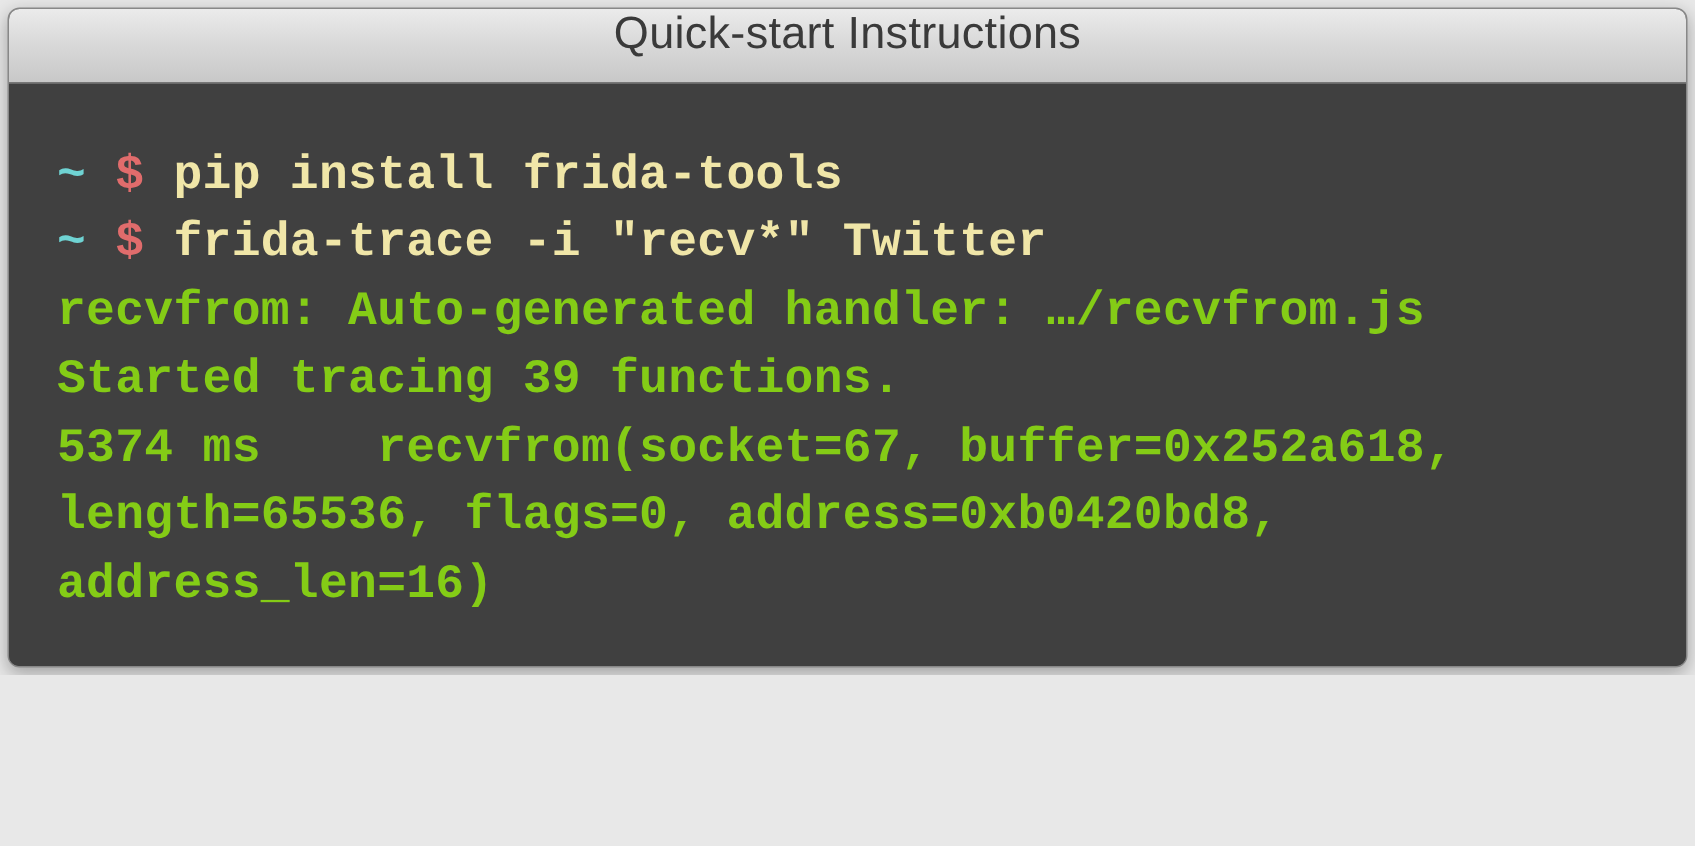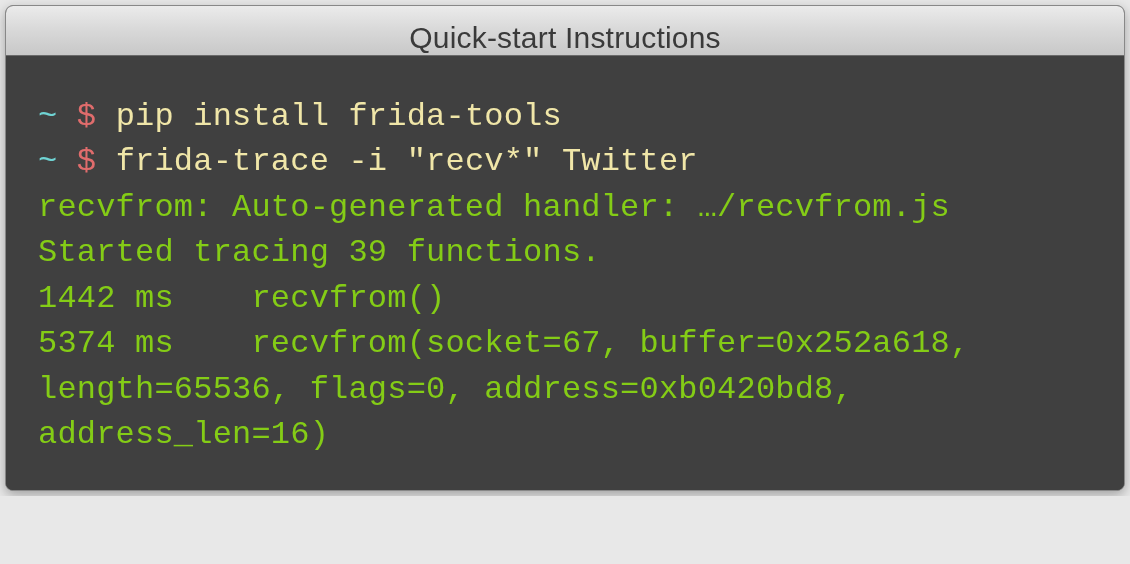--- a/index.html
+++ b/index.html
@@ -24,39 +24,40 @@
       overflow: hidden;
       box-shadow: 0 4px 12px rgba(0,0,0,0.3);
       border: 1px solid #888;
     }
     
     .titlebar {
       height: 50px;
       background: linear-gradient(to bottom, #ebebeb 0%, #d8d8d8 50%, #c8c8c8 100%);
       border-bottom: 1px solid #6a6a6a;
       display: flex;
-      align-items: flex-end;
+      align-items: flex-start;
       justify-content: center;
       position: relative;
     }
     
     .title-text {
       color: #3a3a3a;
       font-size: 30px;
       font-weight: 400;
       letter-spacing: 0.2px;
     }
     
     .terminal-content {
       background: #404040;
       padding: 38px 32px 32px 32px;
       font-family: "Menlo", "Monaco", "Courier New", monospace;
       font-size: 32px;
       line-height: 1.42;
       letter-spacing: 0.2px;
+      font-weight: bold;
     }
     
     .prompt-tilde {
       color: #6fd3d3;
     }
     
     .prompt-dollar {
       color: #e06c6c;
     }
     
@@ -79,16 +80,15 @@
 <div class="window">
   <div class="titlebar">
     <span class="title-text">Quick-start Instructions</span>
   </div>
 
   <div class="terminal-content">
     <div class="terminal-line"><span class="prompt-tilde">~</span> <span class="prompt-dollar">$</span> <span class="command-text">pip install frida-tools</span></div>
     <div class="terminal-line"><span class="prompt-tilde">~</span> <span class="prompt-dollar">$</span> <span class="command-text">frida-trace -i "recv*" Twitter</span></div>
     <div class="terminal-line output-text">recvfrom: Auto-generated handler: …/recvfrom.js</div>
     <div class="terminal-line output-text">Started tracing 39 functions.</div>
-    <div class="terminal-line output-text">1442 ms    recvfrom()</div>
     <div class="terminal-line output-text">5374 ms    recvfrom(socket=67, buffer=0x252a618, length=65536, flags=0, address=0xb0420bd8, address_len=16)</div>
   </div>
 </div>
 
 </body></html>

